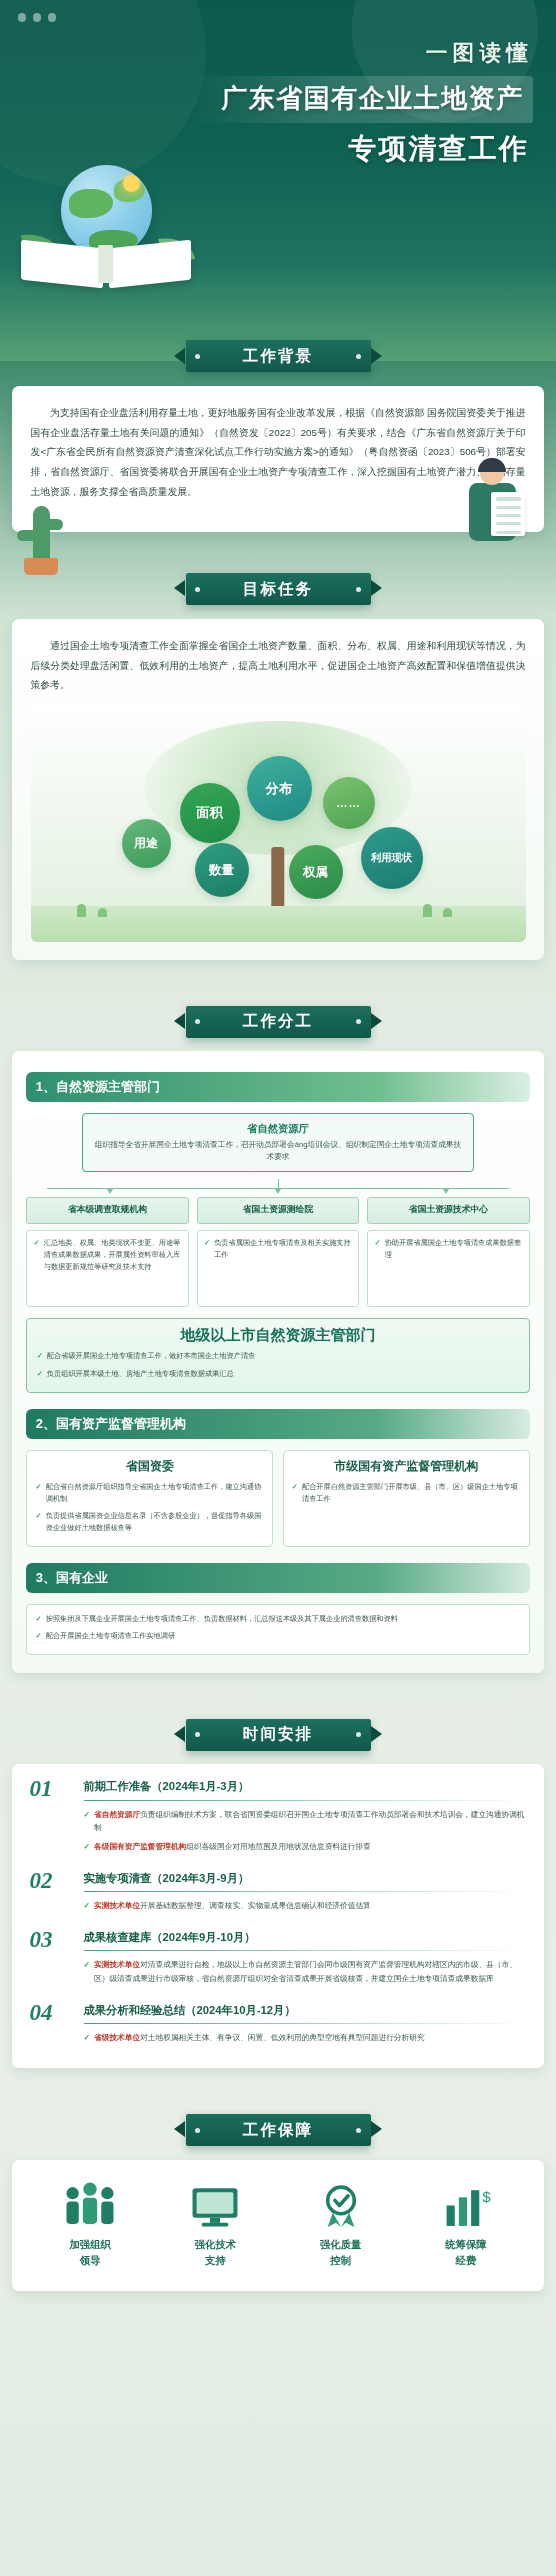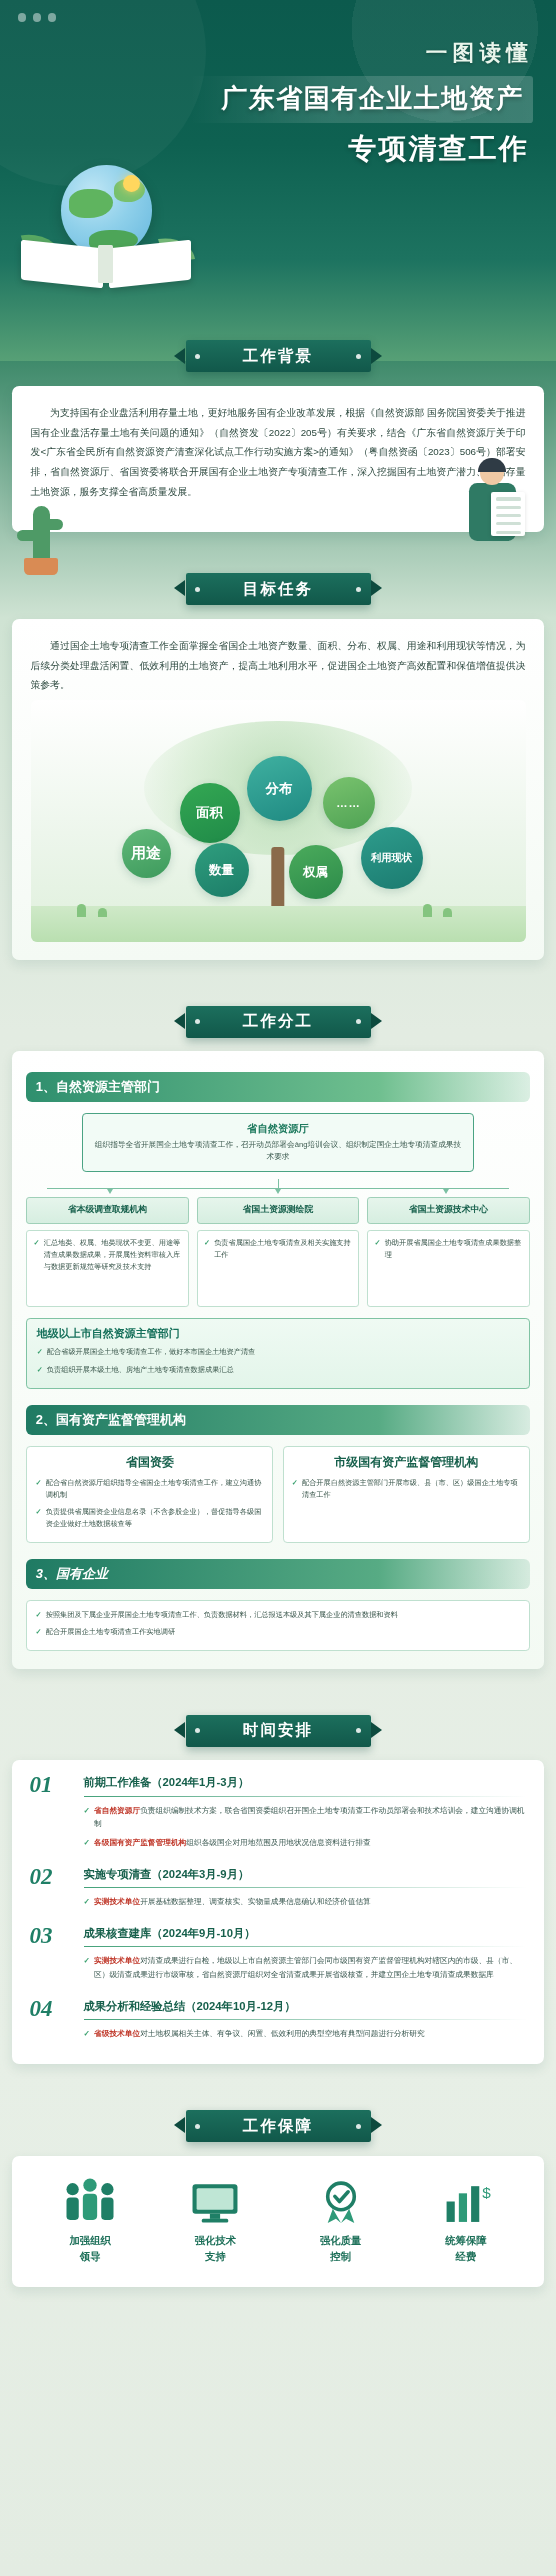--- a/index.html
+++ b/index.html
@@ -192,21 +192,21 @@
     display: flex; align-items: center; justify-content: center;
     color: #ffffff; font-weight: bold;
     box-shadow: 0 3.1px 8.2px rgba(30,90,70,0.18);
     text-align: center;
   }
   .b1 { width: 60px; height: 60px; left: 149px; top: 83px; background: linear-gradient(160deg,#34a853,#1f8a48); font-size: 13.4px; }
   .b2 { width: 65px; height: 65px; left: 216px; top: 56px; background: linear-gradient(160deg,#3fb0a0,#1f8a82); font-size: 13.4px; }
   .b3 { width: 52px; height: 52px; left: 292px; top: 77px; background: linear-gradient(160deg,#79c36e,#4fa254); font-size: 11.3px; letter-spacing: 1px; }
   .b4 { width: 54px; height: 54px; left: 164px; top: 143px; background: linear-gradient(160deg,#2f9e7e,#1c7d68); font-size: 12.4px; font-family: Liberation Serif, serif; }
   .b5 { width: 54px; height: 54px; left: 258px; top: 145px; background: linear-gradient(160deg,#4bab5c,#2b8a49); font-size: 12.4px; }
-  .b6 { width: 49px; height: 49px; left: 91px; top: 129px; background: linear-gradient(160deg,#62b97a,#3d9a5c); font-size: 15px; text-align: right; }
+  .b6 { width: 49px; height: 49px; left: 91px; top: 119px; background: linear-gradient(160deg,#62b97a,#3d9a5c); font-size: 12px; text-align: right; }
   .b7 { width: 62px; height: 62px; left: 330px; top: 127px; background: linear-gradient(160deg,#2e9c8c,#1b7b70); font-size: 10.3px; line-height: 13.4px; }
   .b7 span { display:block; }
   .ground {
     position: absolute; left: 0; right: 0; bottom: 0; height: 36px;
     background: linear-gradient(180deg,#cfe9c8,#b9dfb0);
   }
   .grass {
     position: absolute; bottom: 25px; width: 9.3px; height: 13.4px; background: #84c47f;
     border-radius: 4.6px 4.6px 0 0;
   }
@@ -250,21 +250,21 @@
   }
   .li {
     display: flex; gap: 4.1px; font-size: 7.2px; line-height: 12px; color: #39564b; margin-bottom: 5.2px;
   }
   .li .chk { color: #3aa06f; flex: 0 0 auto; font-weight: bold; }
 
   .wide-box {
     margin-top: 11.3px; border: 1px solid #7fc3a3; border-radius: 4.1px;
     background: linear-gradient(180deg,#effaf3,#e3f5ea); padding: 7.2px 9.3px;
   }
-  .wide-box .t { color: #15705a; font-weight: bold; font-size: 11px; margin-bottom: 5.2px; font-family: Liberation Serif, serif; }
+  .wide-box .t { text-align: center; color: #15705a; font-weight: bold; font-size: 15px; margin-bottom: 5.2px; font-family: Liberation Serif, serif; }
 
   .two-col { display: flex; gap: 9.3px; }
   .panel {
     flex: 1; border: 0.5px solid #bfe0cf; border-radius: 4.1px; background: #ffffff; padding: 7.2px 8.2px;
   }
   .panel .pt { color: #17604c; font-weight: bold; font-size: 12px; text-align: center; margin-bottom: 5.2px; }
 
   
   .tl-card {
     background: #ffffff; border-radius: 7.2px; box-shadow: 0 4.1px 11.3px rgba(23,83,66,0.10);
@@ -473,21 +473,21 @@
         </div>
         <div class="panel">
           <div class="pt">市级国有资产监督管理机构</div>
           <div class="li">
             <span class="chk">✓</span>
             <span class="tx">配合开展自然资源主管部门开展市级、县（市、区）级国企土地专项清查工作</span>
           </div>
         </div>
       </div>
 
-      <div class="subhead dark" style="margin-top:15.5px;font-style:italic;">3、国有企业</div>
+      <div class="subhead dark" style="margin-top:15.5px;">3、国有企业</div>
       <div class="panel">
         <div class="li">
           <span class="chk">✓</span>
           <span class="tx">按照集团及下属企业开展国企土地专项清查工作、负责数据材料，汇总报送本级及其下属企业的清查数据和资料</span>
         </div>
         <div class="li">
           <span class="chk">✓</span>
           <span class="tx">配合开展国企土地专项清查工作实地调研</span>
         </div>
       </div>

